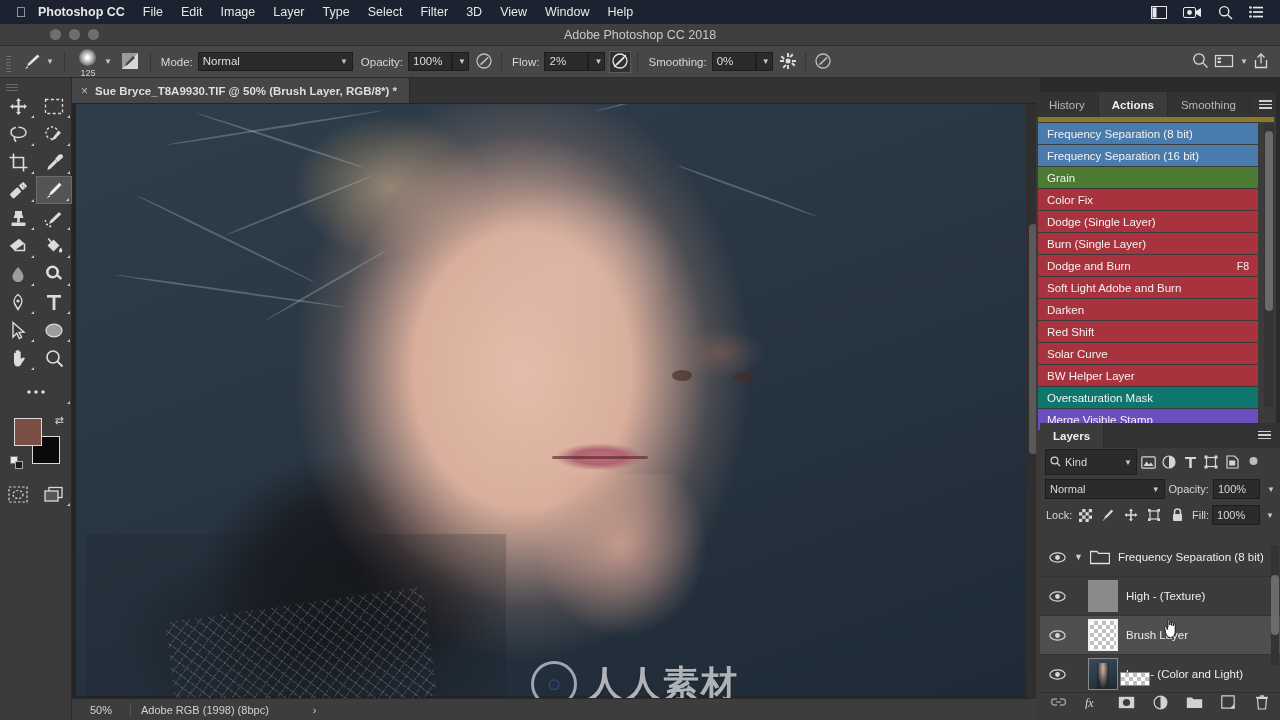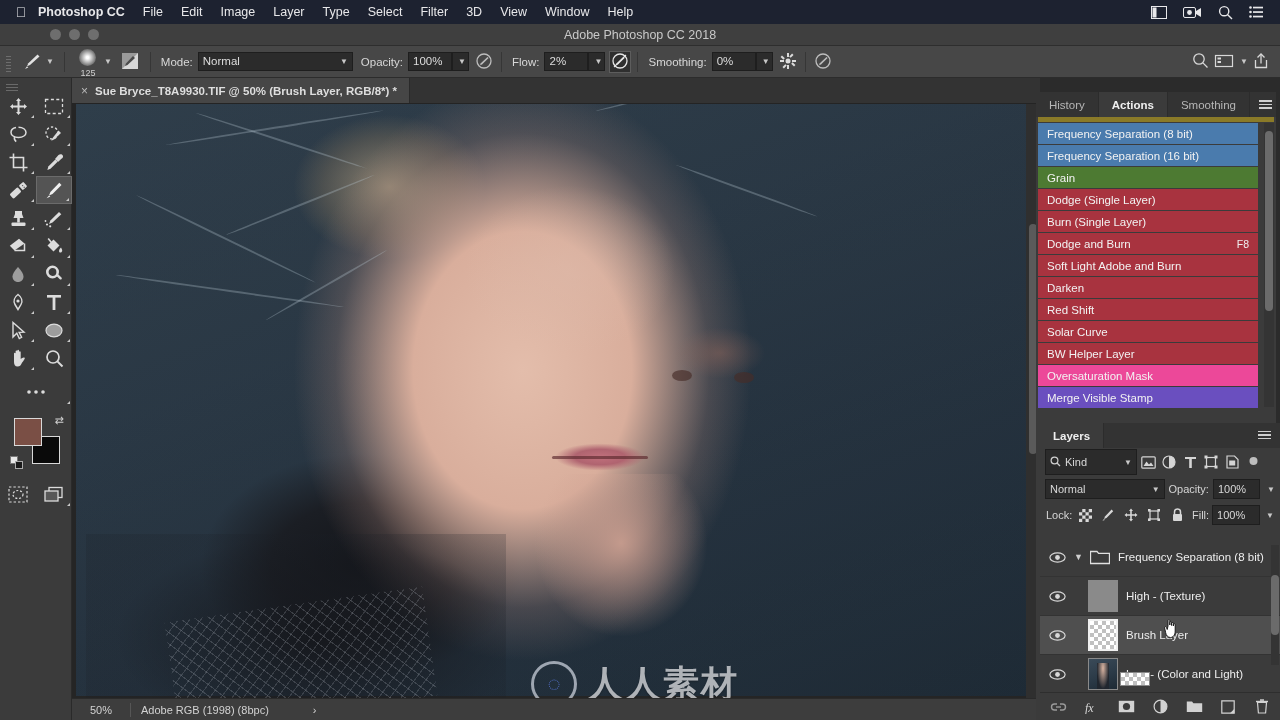--- a/index.html
+++ b/index.html
@@ -241,21 +241,21 @@
   .lyr-name { margin-left: 8px; font-size: 11.5px; color: #ededed; }
   .lyr-folder { width: 20px; height: 15px; margin-left: 2px; }
 
   .lp-bottom-thumb { position: absolute; left: 80px; bottom: 34px; width: 30px; height: 14px;
     background-image:
       linear-gradient(45deg, #c0c0c0 25%, transparent 25%, transparent 75%, #c0c0c0 75%),
       linear-gradient(45deg, #c0c0c0 25%, #fff 25%, #fff 75%, #c0c0c0 75%);
     background-size: 8px 8px; background-position: 0 0, 4px 4px; border: 1px solid #888; }
   .lp-toolbar { position: absolute; left: 0; bottom: 0; width: 240px; height: 28px;
     background: #3b3b3b; border-top: 1px solid #2e2e2e;
-    display: flex; align-items: center; justify-content: center; gap: 16px; }
+    display: flex; justify-content: center; gap: 16px; }
   .lp-toolbar .ti { width: 18px; height: 18px; display: flex; align-items: center; justify-content: center; }
 
   .lyr-scroll { position: absolute; right: 1px; top: 122px; width: 8px; height: 120px; background: #343434; }
   .lyr-thumb-sc { position: absolute; left: 0; top: 30px; width: 8px; height: 60px; background: #6b6b6b; border-radius: 4px; }
 
   .cursor-hand { position: absolute; left: 1162px; top: 616px; width: 20px; height: 24px; }
 </style>
 </head>
 <body>
 
@@ -771,20 +771,24 @@
           </div>
           <div class="act-row" style="background: rgb(74, 123, 173);">
             <span>Frequency Separation (16 bit)</span>
             <span class="act-key"></span>
           </div>
           <div class="act-row" style="background: rgb(77, 122, 50);">
             <span>Grain</span>
             <span class="act-key"></span>
           </div>
           <div class="act-row" style="background: rgb(168, 51, 63);">
+            <span>Color Fix</span>
+            <span class="act-key"></span>
+          </div>
+          <div class="act-row" style="background: rgb(168, 51, 63);">
             <span>Dodge (Single Layer)</span>
             <span class="act-key"></span>
           </div>
           <div class="act-row" style="background: rgb(168, 51, 63);">
             <span>Burn (Single Layer)</span>
             <span class="act-key"></span>
           </div>
           <div class="act-row" style="background: rgb(168, 51, 63);">
             <span>Dodge and Burn</span>
             <span class="act-key">F8</span>
@@ -802,21 +806,21 @@
             <span class="act-key"></span>
           </div>
           <div class="act-row" style="background: rgb(168, 51, 63);">
             <span>Solar Curve</span>
             <span class="act-key"></span>
           </div>
           <div class="act-row" style="background: rgb(168, 51, 63);">
             <span>BW Helper Layer</span>
             <span class="act-key"></span>
           </div>
-          <div class="act-row" style="background: #ec4899;">
+          <div class="act-row" style="background: #0f766e;">
             <span>Oversaturation Mask</span>
             <span class="act-key"></span>
           </div>
           <div class="act-row" style="background: rgb(106, 79, 191);">
             <span>Merge Visible Stamp</span>
             <span class="act-key"></span>
           </div>
         </div>
       <div class="act-scroll">
         <div class="act-thumb"></div>

